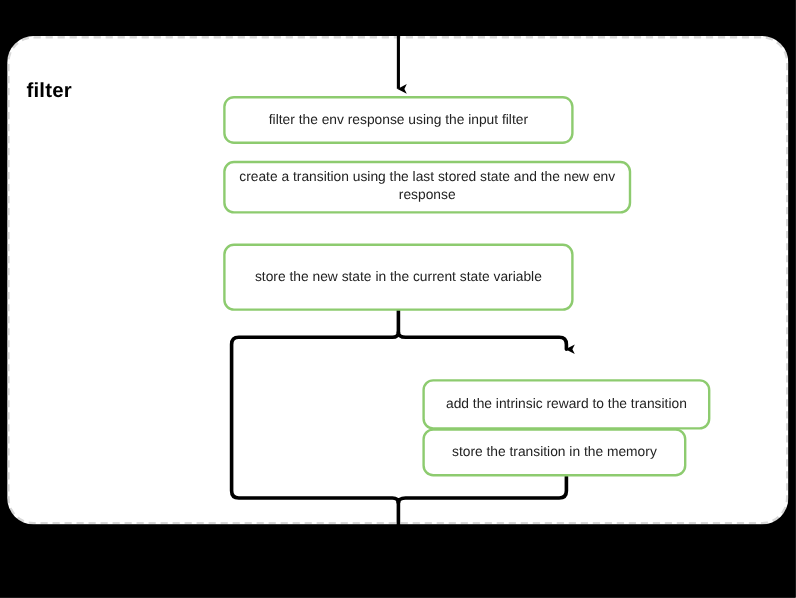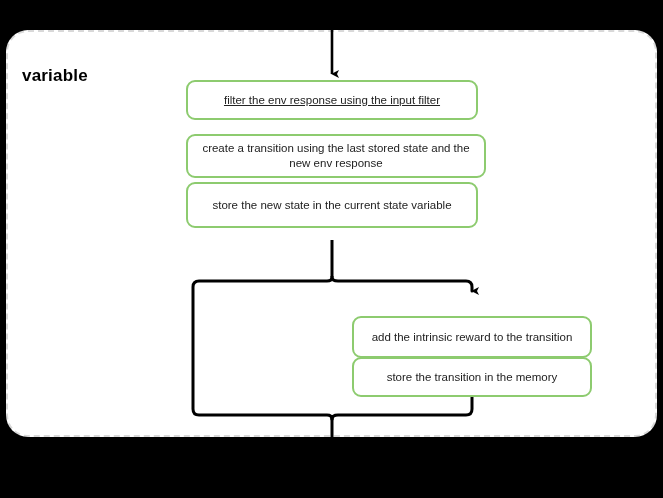--- a/index.html
+++ b/index.html
@@ -55,45 +55,45 @@
     border-radius: 9px;
     display: flex;
     align-items: center;
     justify-content: center;
     text-align: center;
     color: #222222;
     font-size: 11.5px;
     line-height: 1.3;
     padding: 4px 10px;
   }
-  #node-filter        { left: 186px; top: 80px;  width: 292px; height: 40px; text-decoration: underline; }
-  #node-create        { left: 186px; top: 134px; width: 300px; height: 44px; }
-  #node-store-state   { left: 186px; top: 182px; width: 292px; height: 46px; }
+  #node-filter        { left: 186px; top: 80px;  width: 292px; height: 40px; }
+  #node-create        { left: 186px; top: 134px; width: 340px; height: 44px; }
+  #node-store-state   { left: 186px; top: 203px; width: 292px; height: 56px; }
   #node-add-reward    { left: 352px; top: 297px; width: 240px; height: 42px; margin-top: 19px; }
-  #node-store-trans   { left: 352px; top: 357px; width: 240px; height: 40px; }
+  #node-store-trans   { left: 352px; top: 357px; width: 220px; height: 40px; }
 
   
   #branch-label {
     position: absolute;
     left: 345px;
     top: 256px;
     font-size: 11.5px;
     font-weight: bold;
     color: #000000;
     white-space: nowrap;
   }
 </style>
 </head>
 <body>
 
 <div id="canvas">
 
   <div id="observe-container"></div>
 
-  <div id="observe-title">variable</div>
+  <div id="observe-title">filter</div>
 
   <svg id="connectors" viewBox="0 0 663 498" xmlns="http://www.w3.org/2000/svg">
     <defs>
       <marker id="arrowhead" markerWidth="9" markerHeight="9" refX="4.2" refY="7.6" orient="auto" markerUnits="userSpaceOnUse">
         <path d="M0.3,0.6 L4.3,8.4 L8.3,0.6 L4.3,2.6 Z" fill="#000000"></path>
       </marker>
     </defs>
 
     <line x1="332" y1="27" x2="332" y2="74" stroke="#000000" stroke-width="2.6" marker-end="url(#arrowhead)"></line>
 

